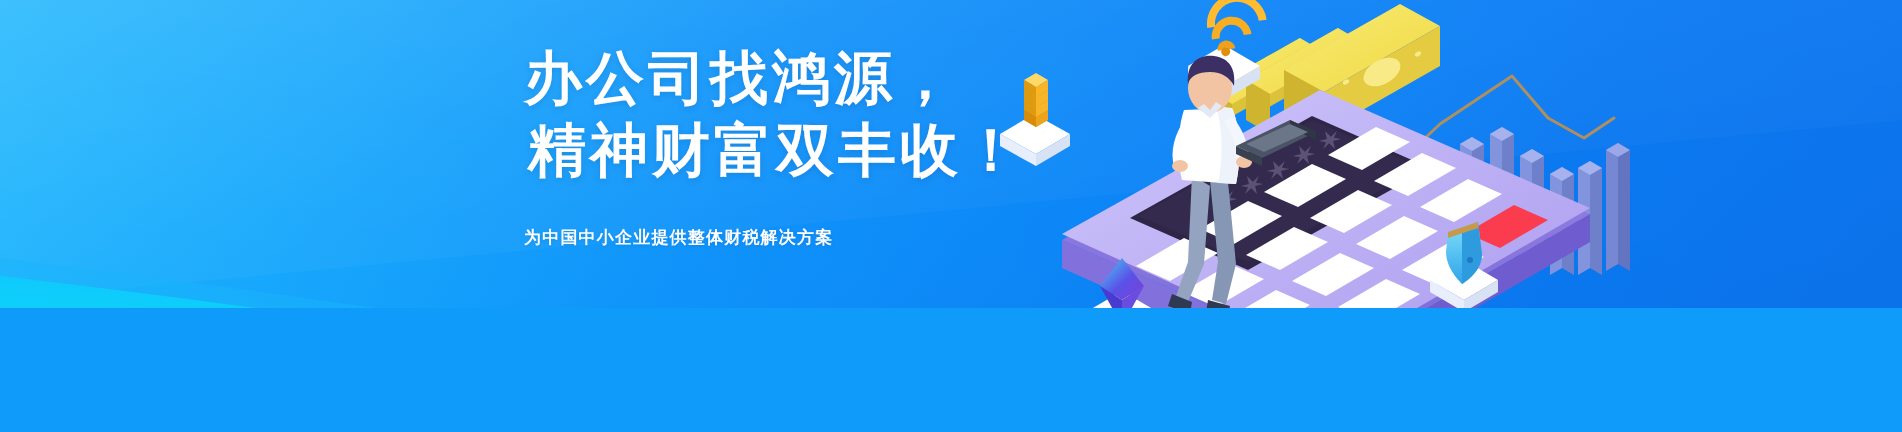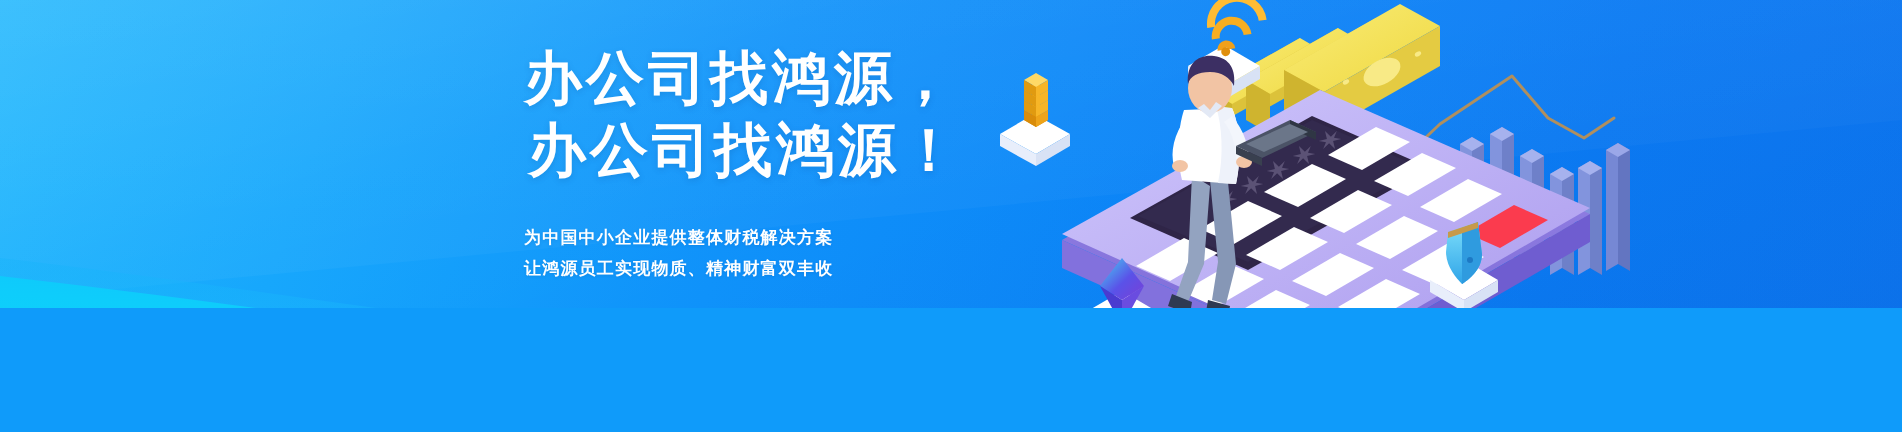--- a/index.html
+++ b/index.html
@@ -42,20 +42,21 @@
     margin-top:36px;
   }
   .sub-line{
     color:#ffffff;
     font-size:17px;
     font-weight:bold;
     line-height:31px;
     letter-spacing:1.2px;
     white-space:nowrap;
     text-shadow:0 1px 3px rgba(6,60,130,0.16);
+    margin-top:17px;
   }
   
   .art{
     position:absolute;left:960px;top:0px;width:760px;height:432px;
   }
   .art svg{display:block;width:760px;height:432px;}
 </style>
 </head>
 <body>
 
@@ -83,25 +84,24 @@
 
     <path d="M0,300 L1902,120 L1902,0 L0,0 Z" fill="url(#diagGrad)"></path>
 
     <path d="M0,258 C300,292 760,372 1210,406 C1520,430 1760,432 1902,432 L1902,432 L0,432 Z" fill="url(#waveGrad2)"></path>
     <path d="M0,276 C320,312 780,388 1260,418 C1540,434 1780,436 1902,436 L1902,432 L0,432 Z" fill="url(#waveGrad)"></path>
   </svg>
 
   <div class="copy">
     <div class="headline">
       <div class="ln1">办公司找鸿源，</div>
-      <div class="ln2">办公司找鸿源！</div>
+      <div class="ln2">精神财富双丰收！</div>
     </div>
     <div class="sub">
       <div class="sub-line">为中国中小企业提供整体财税解决方案</div>
-      <div class="sub-line">让鸿源员工实现物质、精神财富双丰收</div>
     </div>
   </div>
 
   <div class="art">
     <svg viewBox="0 0 760 432">
       <defs>
         <linearGradient id="calcTop" x1="0" y1="0" x2="1" y2="1">
           <stop offset="0%" stop-color="#cfc6fb"></stop>
           <stop offset="100%" stop-color="#ab9bee"></stop>
         </linearGradient>

